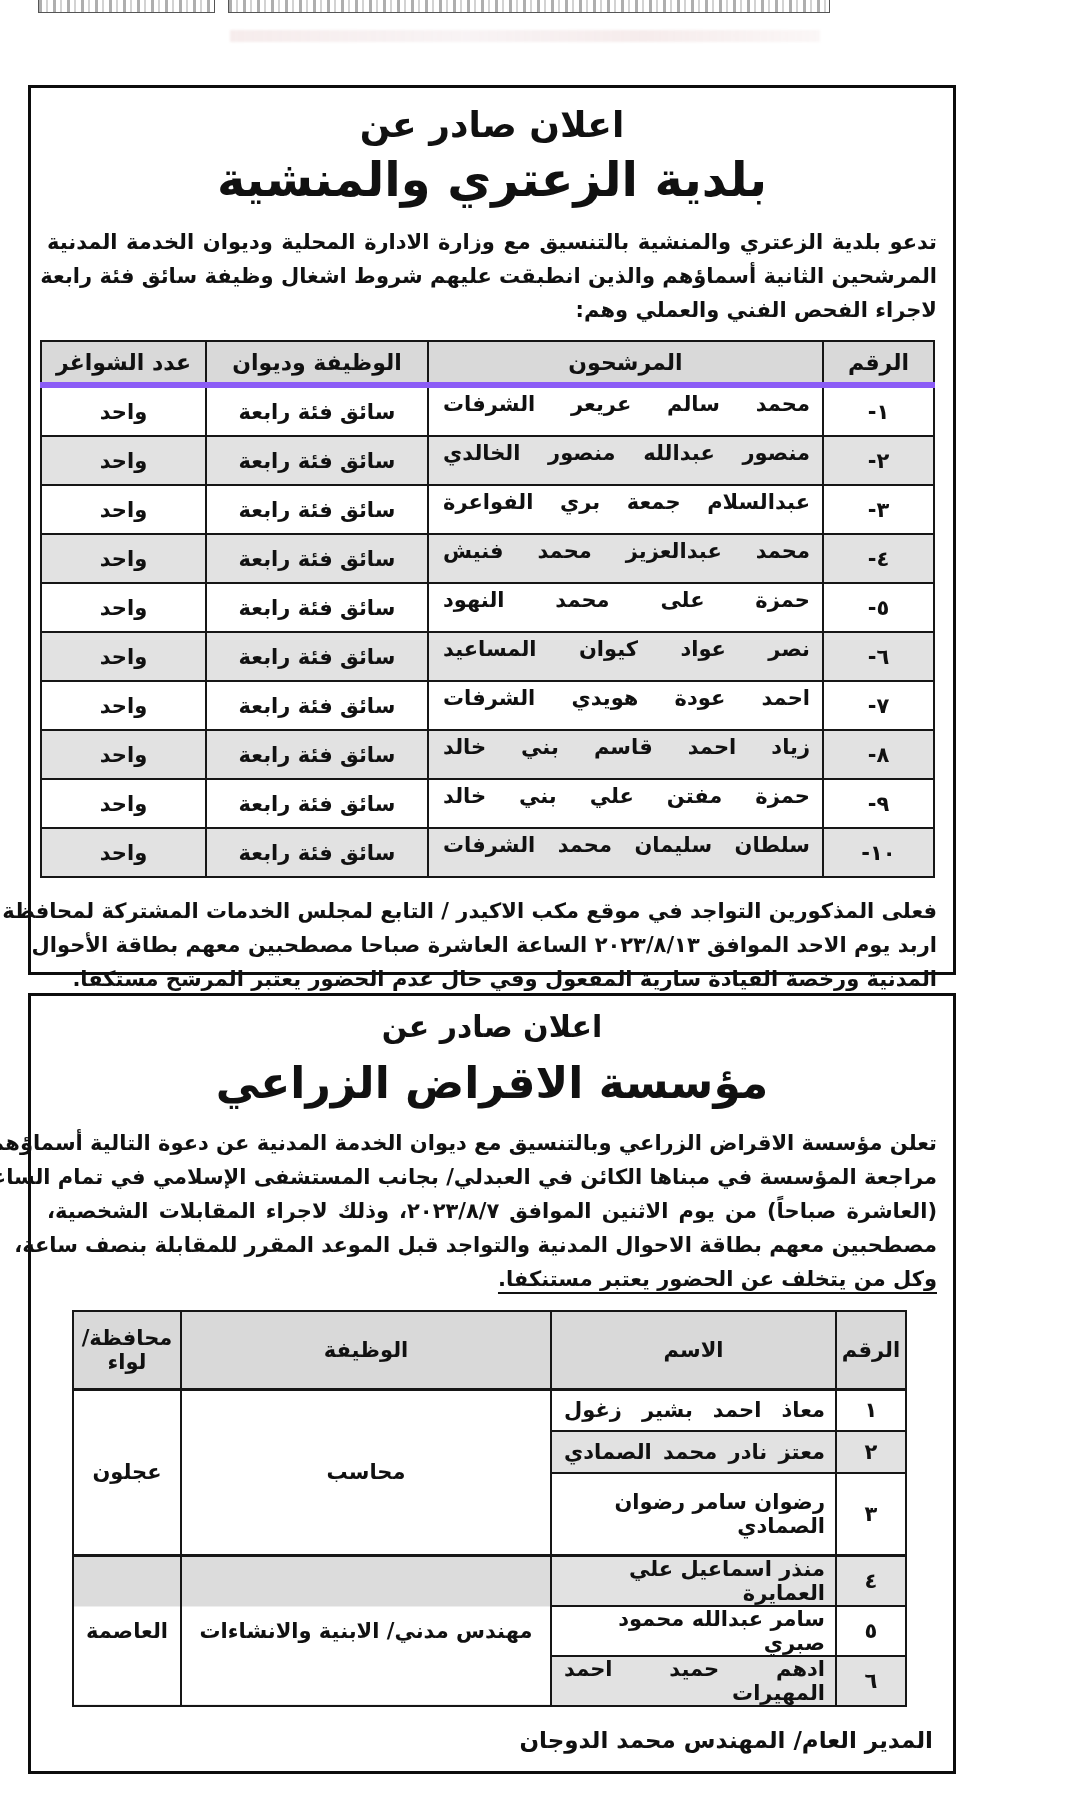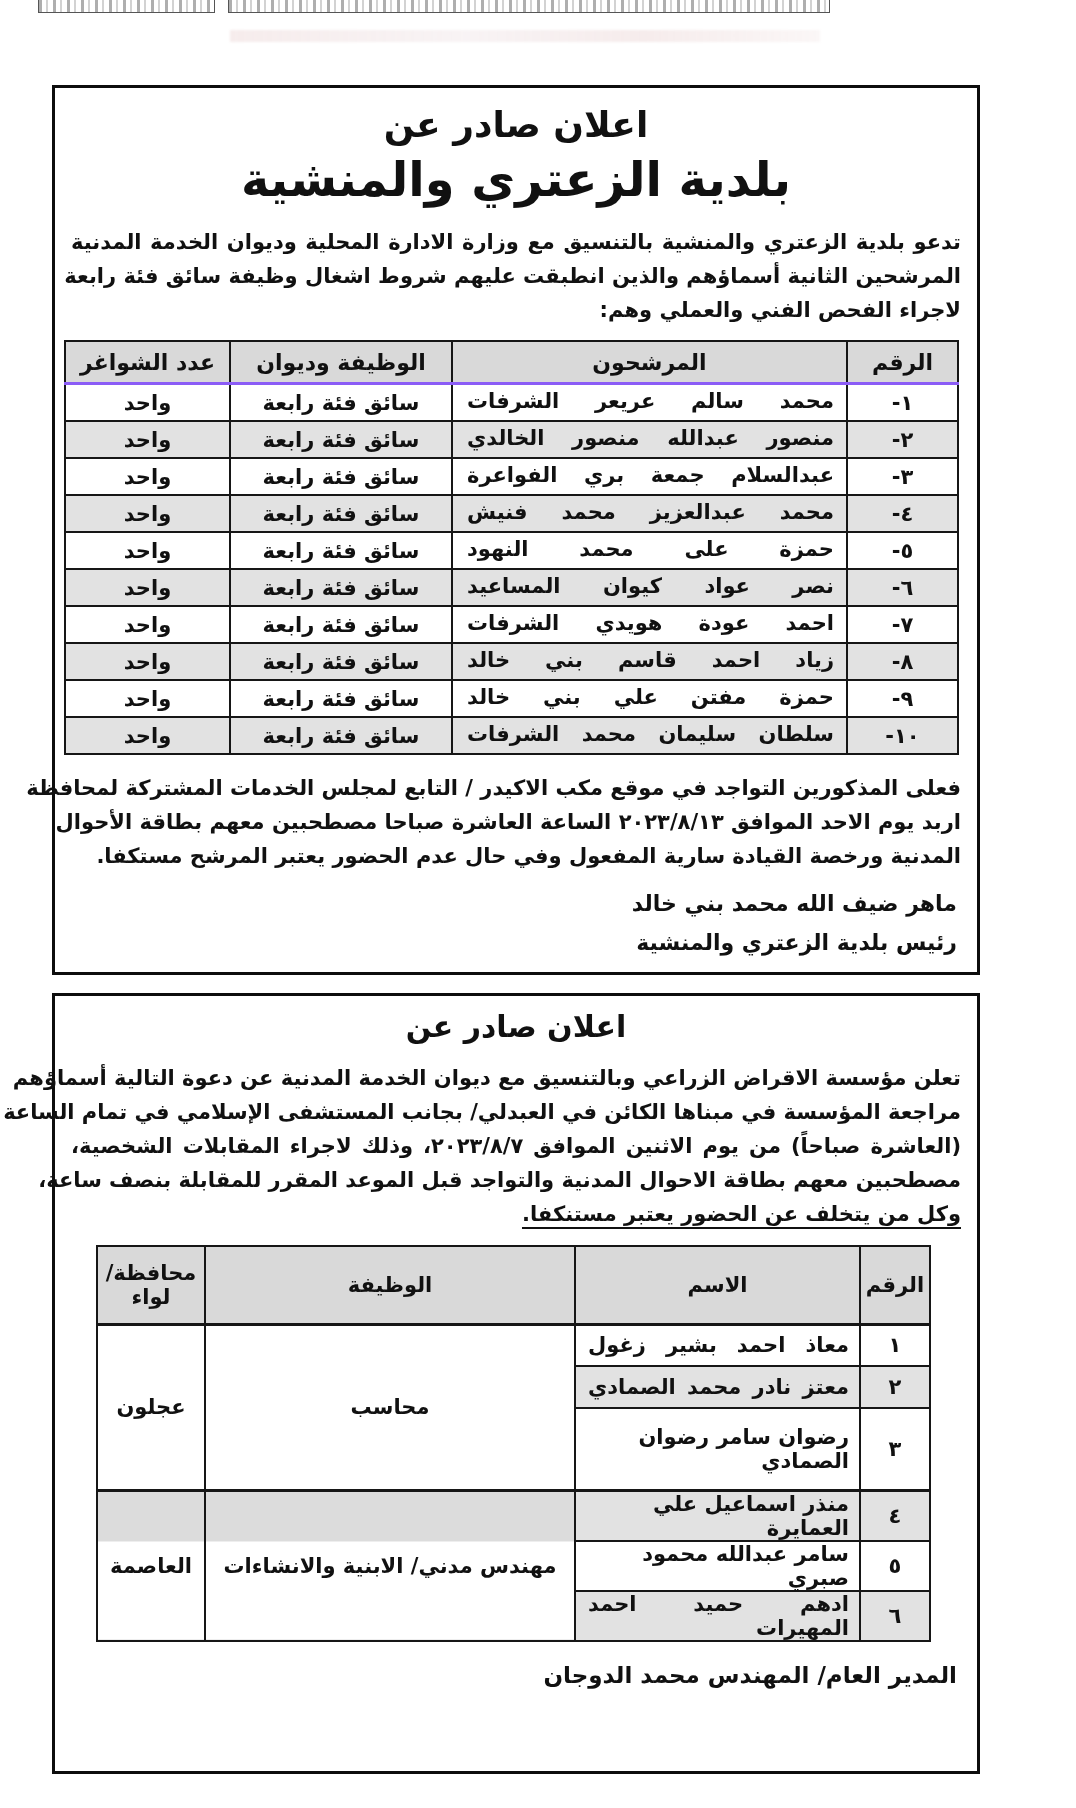--- a/index.html
+++ b/index.html
@@ -24,49 +24,49 @@
   }
   .strip-frag.left{left:38px;width:175px;}
   .strip-frag.main{left:228px;width:600px;}
   .smudge{
     position:absolute;top:30px;left:230px;width:590px;height:12px;
     background:linear-gradient(90deg,rgba(215,170,170,.22),rgba(200,160,170,.12) 40%,rgba(210,160,160,.2) 70%,rgba(215,175,175,.1));
     filter:blur(1px);
   }
   
   .adbox{
-    position:absolute;left:52px;width:922px;
+    position:absolute;left:28px;width:922px;
     border:3px solid #0d0d0d;background:#fff;
   }
   #box1{top:85px;height:884px;}
   #box2{top:993px;height:775px;}
   .t-small{ text-align:center;font-weight:bold;font-size:36px;line-height:1.15;margin-top:16px;}
   .t-big  { text-align:center;font-weight:bold;font-size:48px;line-height:1.25;margin-top:4px;letter-spacing:-1px;}
   #box2 .t-small{font-size:30px;margin-top:14px;}
   #box2 .t-big{font-size:44px;margin-top:10px;}
   .para{margin:16px 16px 0 16px;font-weight:bold;font-size:21px;}
   .para .ln{
     text-align:justify;text-align-last:justify;
     line-height:34px;white-space:nowrap;
   }
   .para .ln.last{text-align-last:right;white-space:normal;}
   .para .ln.underlined{text-align-last:right;text-decoration:underline;text-underline-offset:6px;}
   
   table{border-collapse:collapse;table-layout:fixed;}
   td,th{border:2px solid #161616;font-weight:bold;overflow:hidden;}
   #table1{margin:13px 18px 0 11px;width:893px;}
-  #table1 th{height:38px;background:#d9d9d9;font-size:22px;text-align:center;border-bottom:3px solid #8b5cf6;}
+  #table1 th{height:38px;background:#d9d9d9;font-size:22px;text-align:center;border-bottom:6px solid #8b5cf6;}
   #table1 td{height:31px;font-size:21px;}
   #table1 tr.shade td{background:#e2e2e2;}
   td.num{text-align:center;}
   td.job{text-align:center;margin-left:28px;}
   td.count{text-align:center;}
   td.cand{
     text-align:justify;text-align-last:justify;
-    padding:0 12px 4px 14px;
+    padding:0 12px 16px 14px;
   }
   #table2{margin:14px 46px 0 auto;width:833px;}
   #table2 th{height:74px;background:#d9d9d9;font-size:21px;text-align:center;border-bottom:3px solid #161616;}
   #table2 td{font-size:21px;}
   #table2 td.name{padding:0 10px 0 12px;text-align:right;}
   #table2 td.name.stretch{text-align:justify;text-align-last:justify;}
   #table2 tr.shade td.name,#table2 tr.shade td.num{background:#e2e2e2;}
   #table2 td.merged{background:#fff;text-align:center;vertical-align:middle;}
   #table2 td.merged.g2{
     background:linear-gradient(to bottom,#dcdcdc 0,#dcdcdc 34%,#ffffff 34%);
@@ -183,20 +183,21 @@
     <div class="ln">اربد يوم الاحد الموافق ٢٠٢٣/٨/١٣ الساعة العاشرة صباحا مصطحبين معهم بطاقة الأحوال</div>
     <div class="ln last">المدنية ورخصة القيادة سارية المفعول وفي حال عدم الحضور يعتبر المرشح مستكفا.</div>
   </div>
 
   <div class="sig">ماهر ضيف الله محمد بني خالد</div>
   <div class="sig second">رئيس بلدية الزعتري والمنشية</div>
 </div>
 
 <div id="box2" class="adbox">
   <div class="t-small">اعلان صادر عن</div>
+  <div class="t-big">مؤسسة الاقراض الزراعي</div>
 
   <div class="para">
     <div class="ln">تعلن مؤسسة الاقراض الزراعي وبالتنسيق مع ديوان الخدمة المدنية عن دعوة التالية أسماؤهم</div>
     <div class="ln">مراجعة المؤسسة في مبناها الكائن في العبدلي/ بجانب المستشفى الإسلامي في تمام الساعة</div>
     <div class="ln">(العاشرة صباحاً) من يوم الاثنين الموافق ٢٠٢٣/٨/٧، وذلك لاجراء المقابلات الشخصية،</div>
     <div class="ln">مصطحبين معهم بطاقة الاحوال المدنية والتواجد قبل الموعد المقرر للمقابلة بنصف ساعة،</div>
     <div class="ln underlined">وكل من يتخلف عن الحضور يعتبر مستنكفا.</div>
   </div>
 
   <table id="table2">

